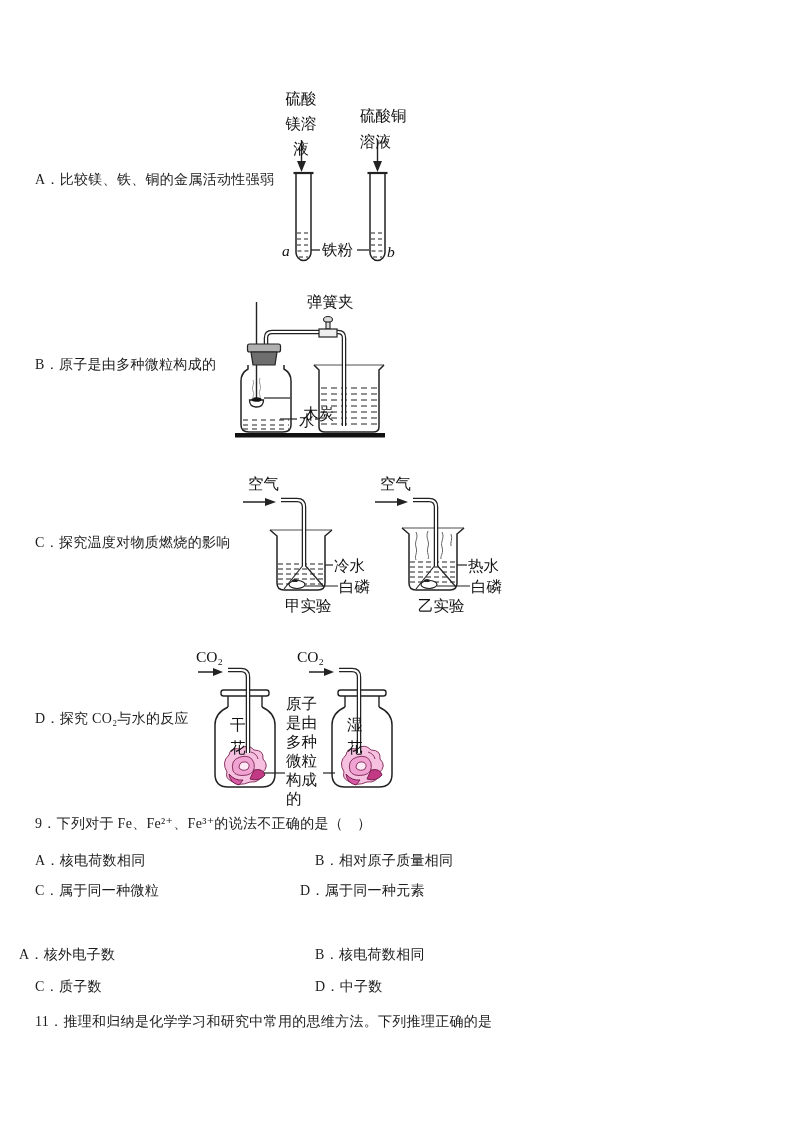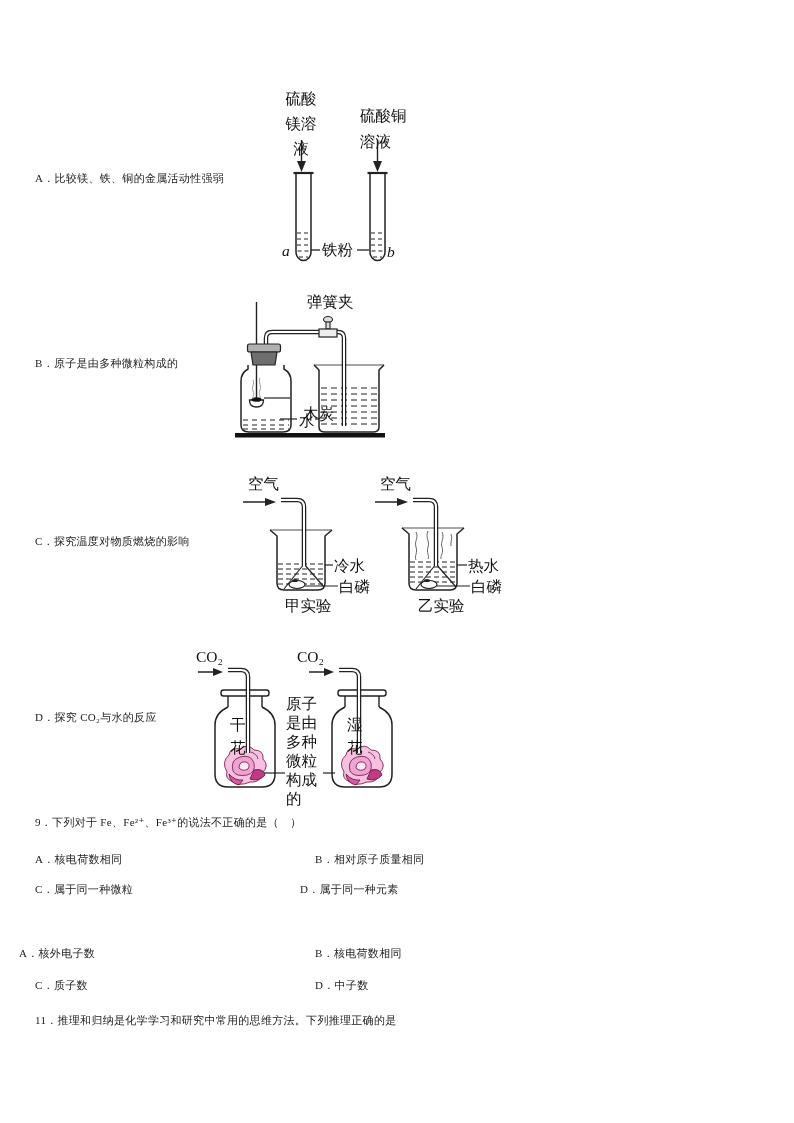--- a/index.html
+++ b/index.html
@@ -1,21 +1,21 @@
 <!DOCTYPE html>
 <html><head>
 <meta charset="utf-8">
 <style>
   * { margin:0; padding:0; box-sizing:border-box; }
   html,body { background:#ffffff; }
   #page {
     position:relative; width:794px; height:1123px; background:#ffffff;
     font-family:"Liberation Serif","DejaVu Serif",serif; color:#1c1c1c; overflow:hidden;
   }
-  .txt { position:absolute; font-size:11px; white-space:nowrap; letter-spacing:.3px; }
+  .txt { position:absolute; font-size:14px; white-space:nowrap; letter-spacing:.3px; }
   .diagram { position:absolute; }
   .diagram svg { position:absolute; left:0; top:0; }
   .lbl { position:absolute; font-size:15.5px; white-space:nowrap; color:#111; line-height:1.25; }
   .lbl.wrap { white-space:normal; word-break:break-all; }
   .it { font-style:italic; }
   svg path, svg line, svg polyline { stroke-linecap:butt; }
 </style>
 </head>
 <body>
 

